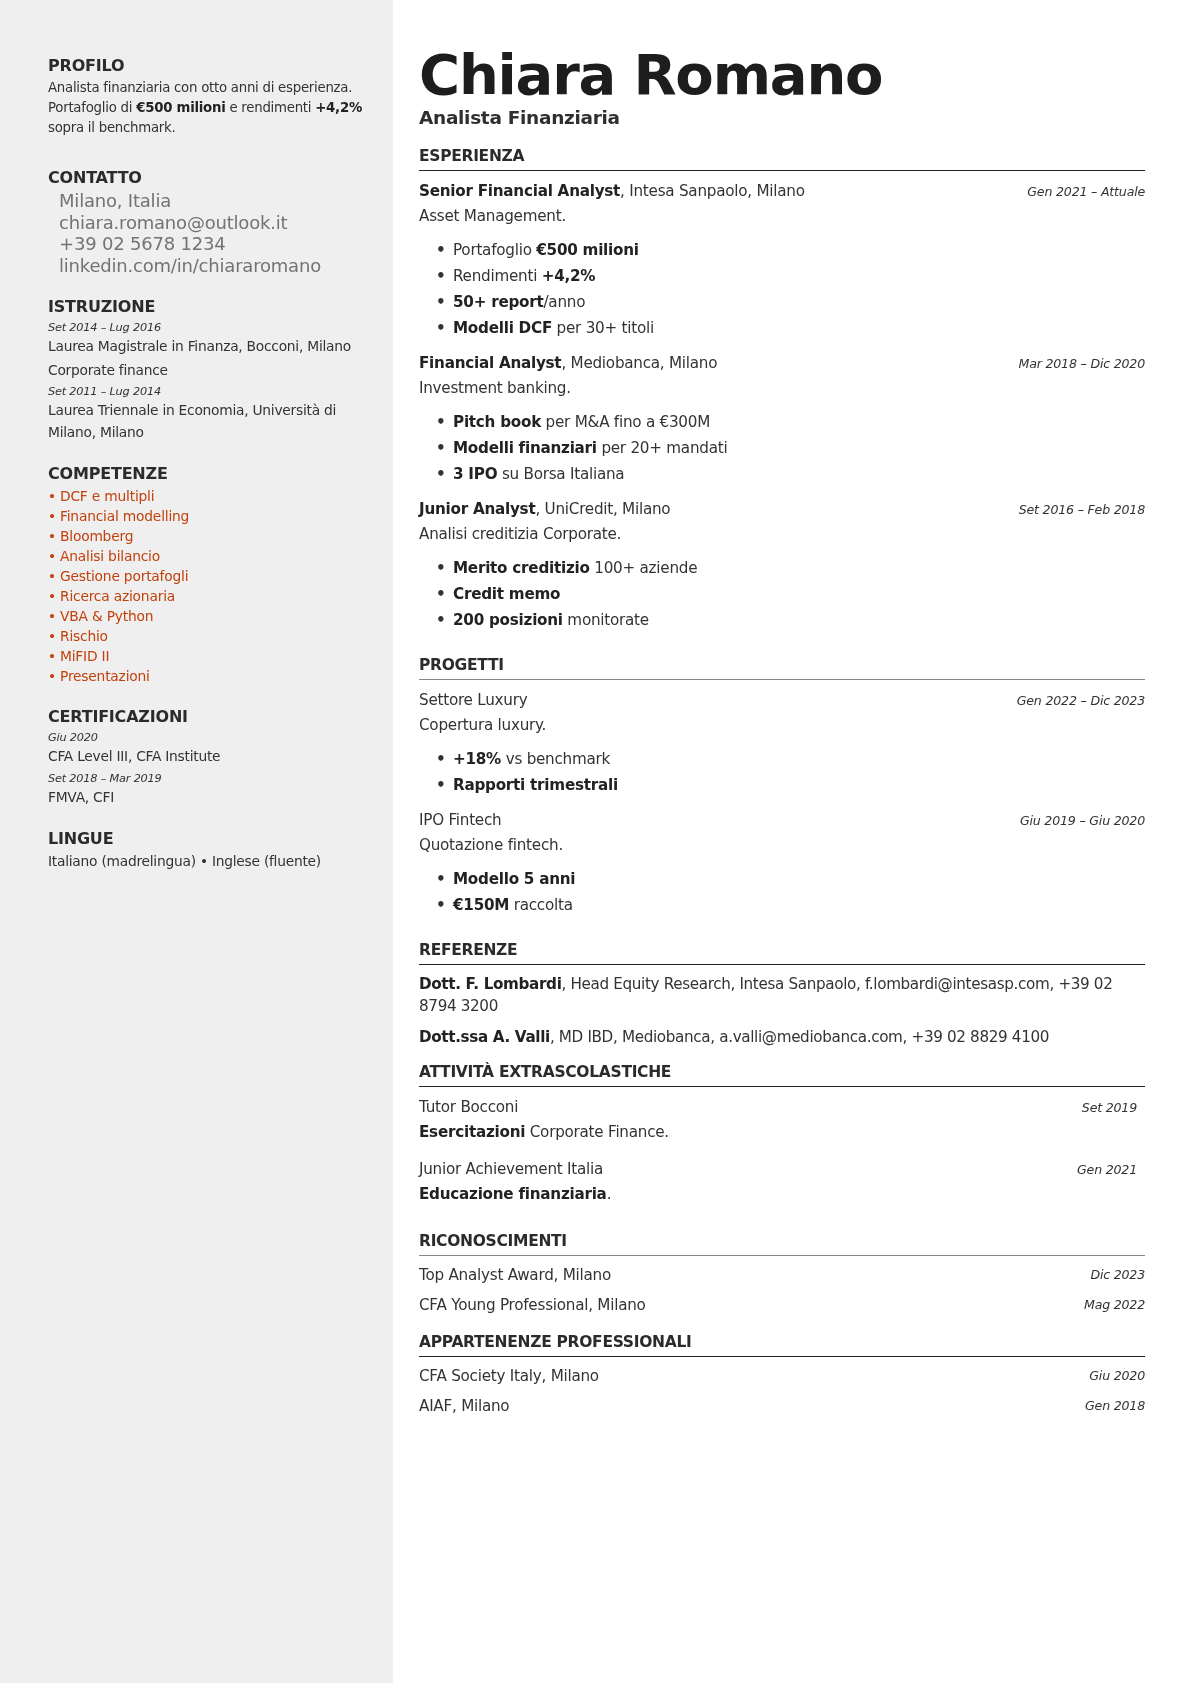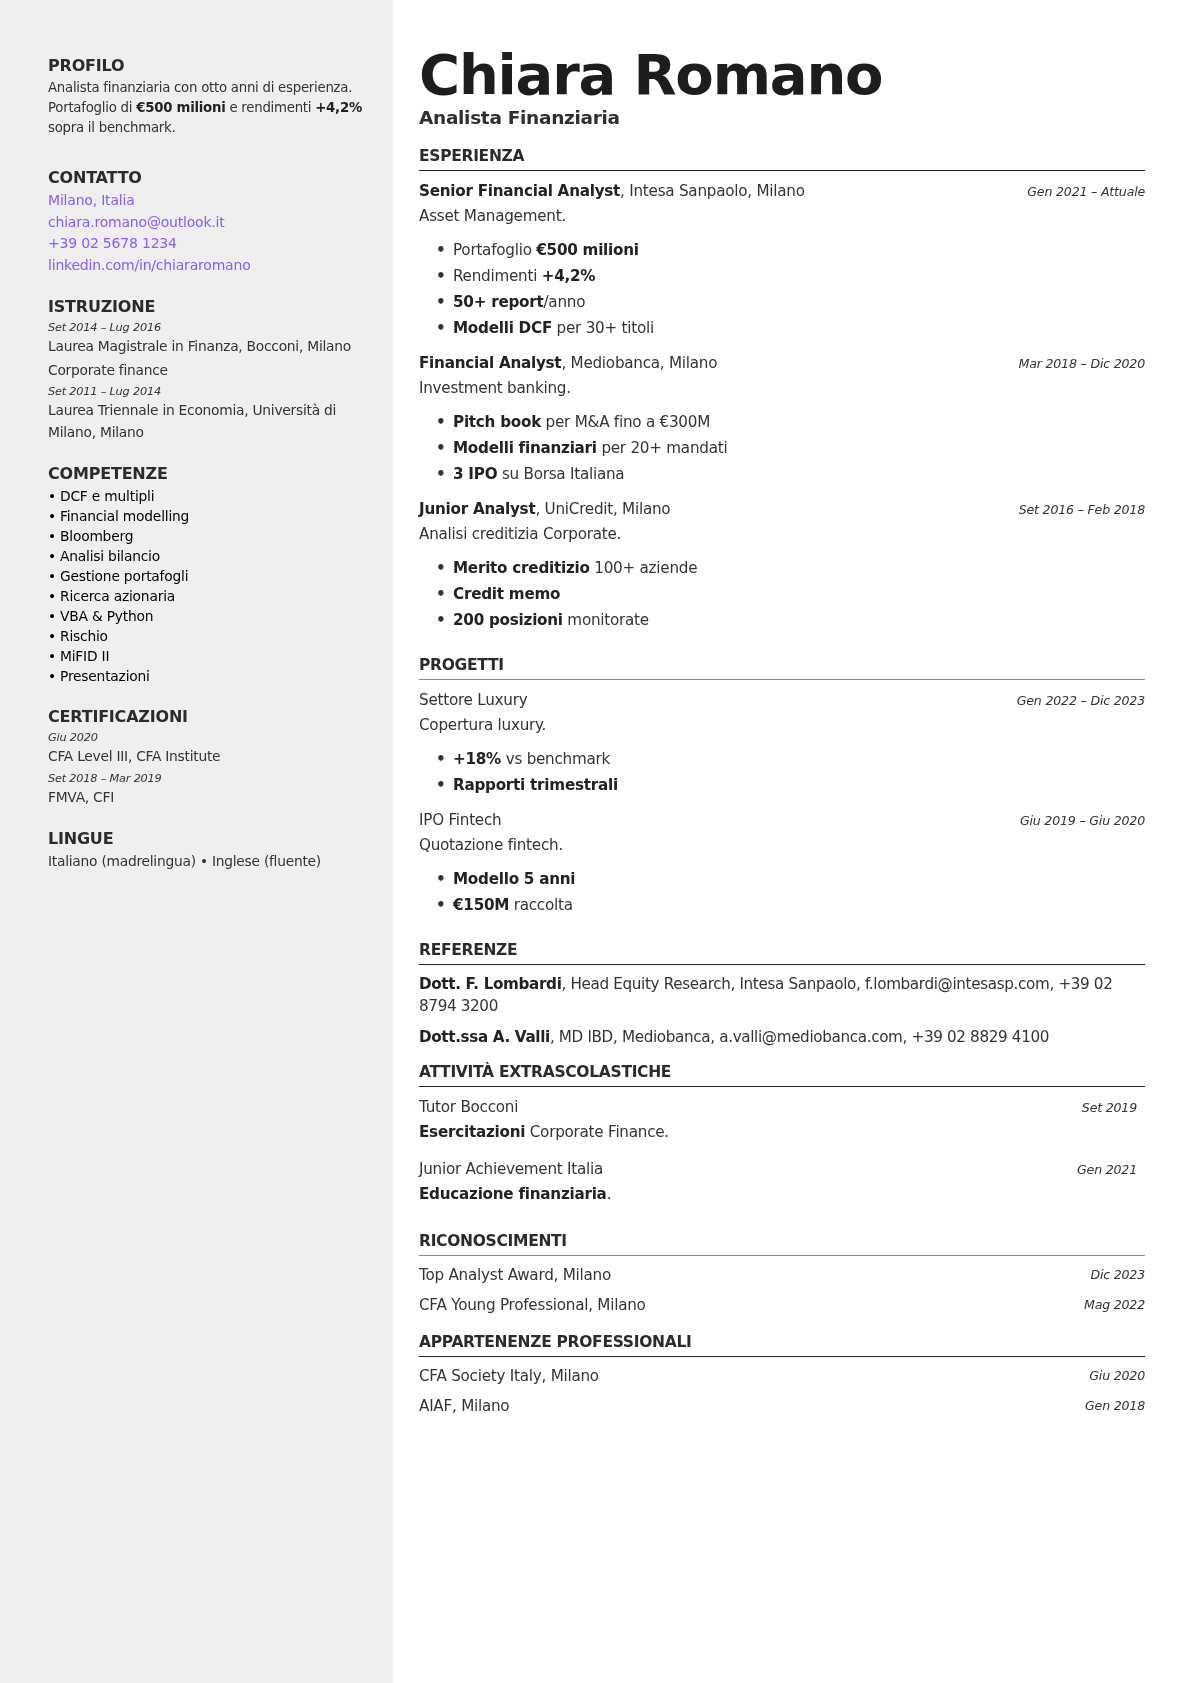--- a/index.html
+++ b/index.html
@@ -7,24 +7,24 @@
     body { font-family: "DejaVu Sans", sans-serif; color: #333333; position: relative; overflow: hidden; }
 
     .sidebar { position: absolute; left: 0; top: 0; width: 393px; height: 1683px; background: #efefef; padding: 56px 20px 0 48px; }
     .main { position: absolute; left: 419px; top: 0; width: 726px; padding-top: 44px; }
 
     
     .sb-section { margin-bottom: 21px; }
     .sb-h { font-size: 16px; font-weight: bold; color: #2b2b2b; letter-spacing: -0.2px; line-height: 20px; margin-bottom: 2px; }
     .sb-text { font-size: 13.3px; line-height: 20px; color: #333; letter-spacing: -0.25px; }
     .sb-text b { color: #222; }
-    .sb-line { font-size: 14px; line-height: 21.5px; color: #8b5cf6; letter-spacing: -0.2px; }
+    .sb-line { font-size: 18px; line-height: 21.5px; color: #737373; letter-spacing: -0.2px; margin-left: 11px; }
     .sb-date { font-size: 11.3px; font-style: italic; color: #333; line-height: 17px; letter-spacing: -0.2px; }
     .sb-edu { font-size: 13.8px; line-height: 21.5px; color: #333; letter-spacing: -0.25px; margin-bottom: 2px; }
-    .sb-skill { font-size: 13.8px; line-height: 20px; color: #000000; letter-spacing: -0.2px; }
+    .sb-skill { font-size: 13.8px; line-height: 20px; color: #c2410c; letter-spacing: -0.2px; }
     .sb-skill .dot { display: inline-block; width: 12px; }
 
     
     .name { font-size: 56px; font-weight: bold; color: #1d1d1d; line-height: 62px; letter-spacing: -1.2px; }
     .role { font-size: 18.5px; font-weight: bold; color: #2f2f2f; line-height: 24px; margin-top: 0; letter-spacing: -0.3px; }
     .sec-h { font-size: 15.5px; font-weight: bold; color: #2b2b2b; line-height: 20px; padding-bottom: 4px; border-bottom: 1.5px solid #222; margin-top: 17px; margin-bottom: 8px; letter-spacing: -0.3px; }
     .sec-h.grey { border-bottom-color: #888; }
     .entry { position: relative; margin-bottom: 10px; }
     .entry-row { display: flex; justify-content: space-between; align-items: baseline; font-size: 15.2px; line-height: 25px; color: #333; letter-spacing: -0.25px; }
     .entry-row b { color: #222; }

